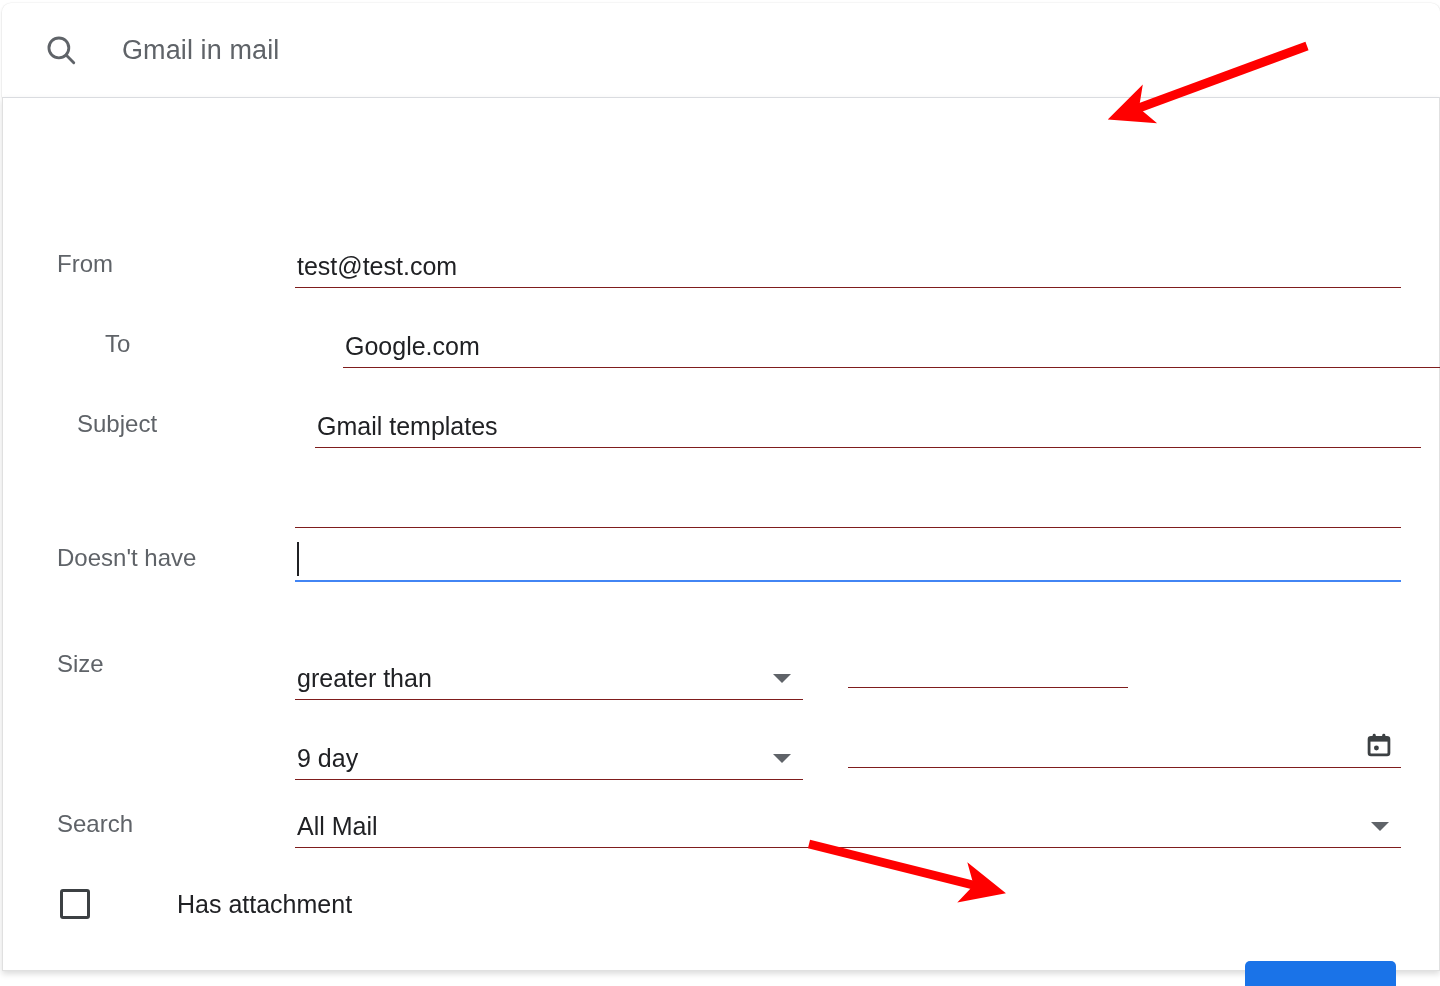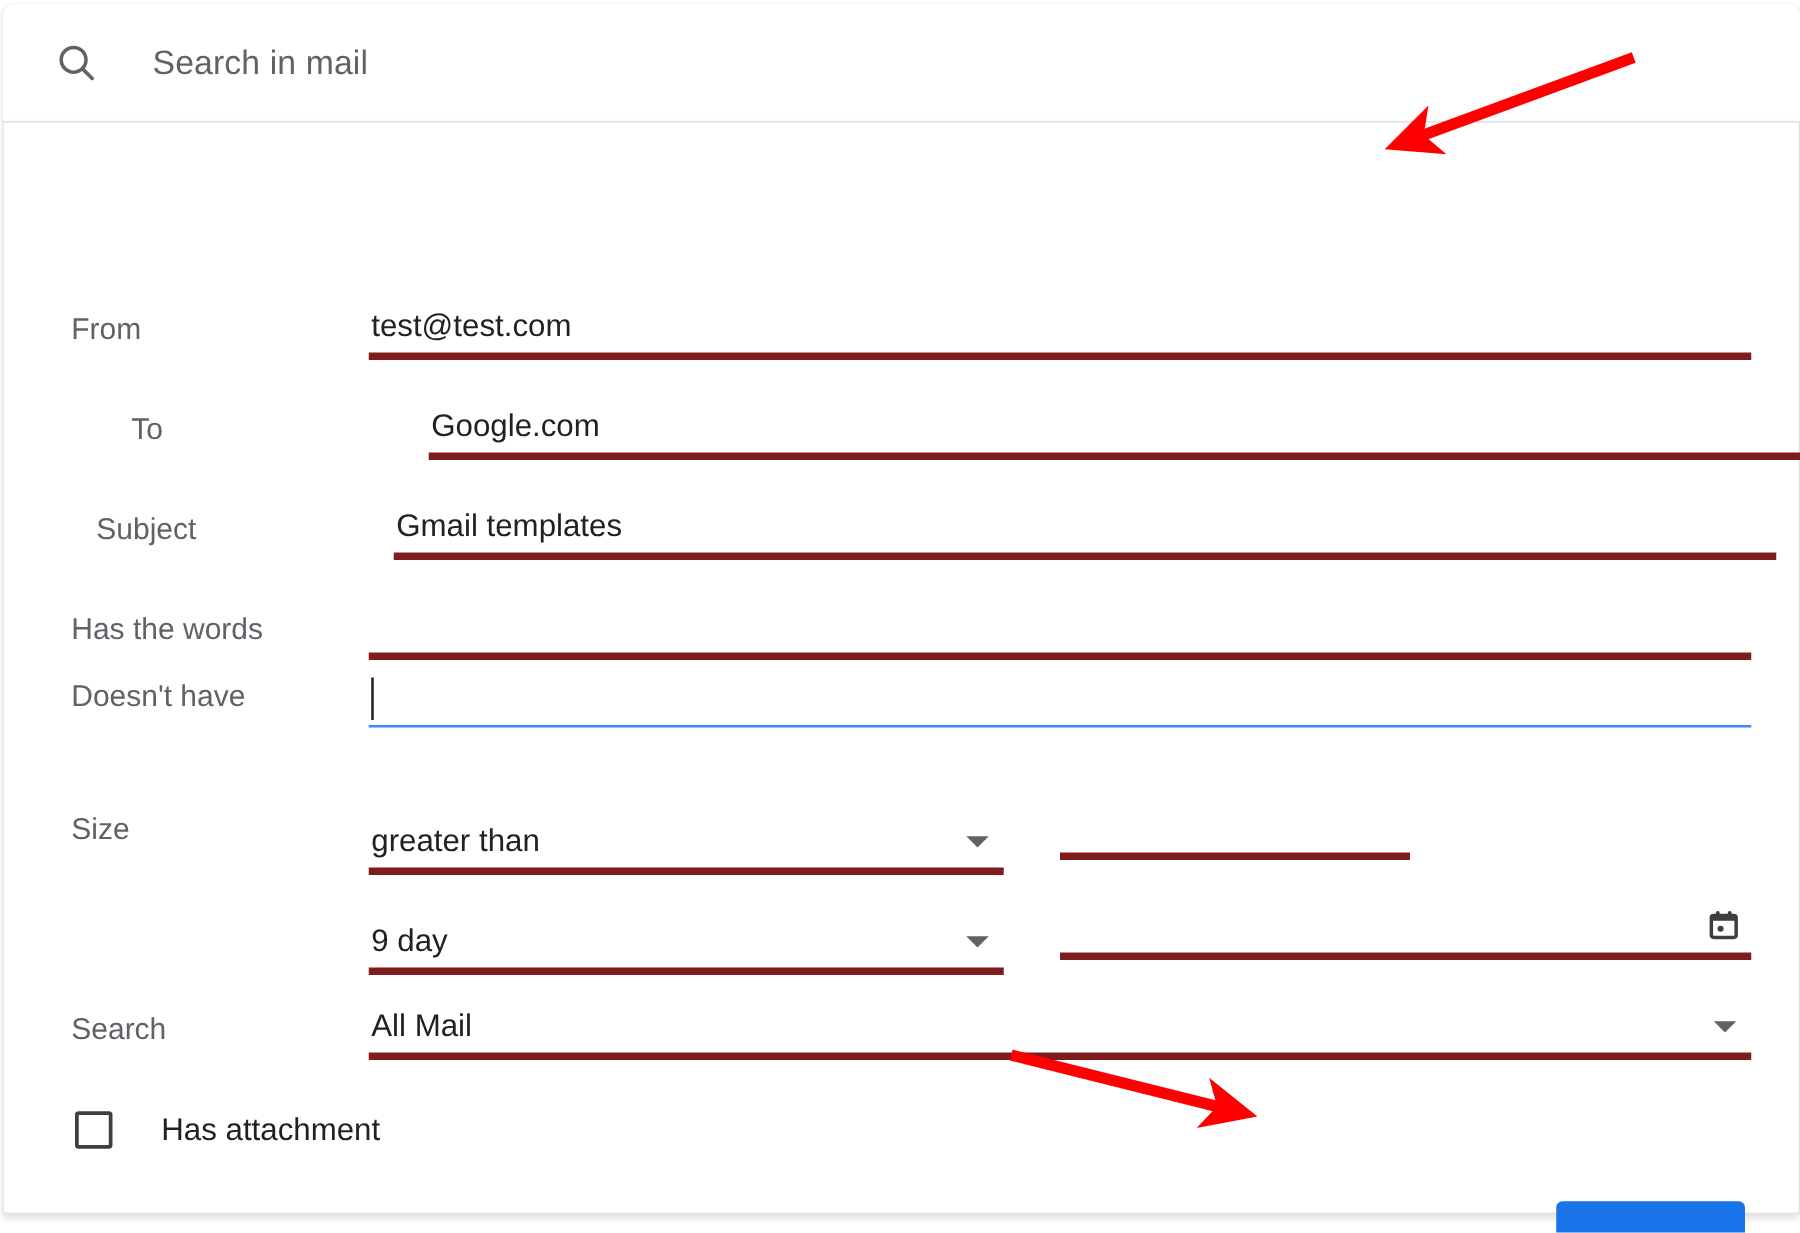--- a/index.html
+++ b/index.html
@@ -77,21 +77,21 @@
     color: #5f6368;
     line-height: 80px;
     white-space: nowrap;
     font-weight: 400;
   }
 
   
   .field {
     position: absolute;
     height: 52px;
-    border-bottom: 6px solid #7f1d1d;
+    border-bottom: 1px solid #7f1d1d;
   }
   .field.focused {
     border-bottom: 2px solid #4285f4;
   }
   .field-value {
     position: absolute;
     left: 2px;
     bottom: 6px;
     font-size: 25px;
     color: #202124;
@@ -146,20 +146,21 @@
 
   
   .attach-row {
     position: absolute;
     left: 0;
     top: 766px;
     height: 80px;
     width: 100%;
     display: flex;
     align-items: center;
+    gap: 48px;
   }
   .checkbox {
     margin-left: 57px;
     width: 30px;
     height: 30px;
     border: 3px solid #3c4043;
     border-radius: 3px;
     background: #ffffff;
     flex: none;
   }
@@ -215,21 +216,21 @@
 </head>
 <body>
 
 <div id="root">
 
   <div class="searchbar">
     <svg class="search-icon" viewBox="0 0 24 24">
       <path fill="none" stroke="#5f6368" stroke-width="2" d="M10.5 3.5a7 7 0 1 0 0 14 7 7 0 0 0 0-14z"></path>
       <line x1="15.6" y1="15.6" x2="21" y2="21" stroke="#5f6368" stroke-width="2" stroke-linecap="round"></line>
     </svg>
-    <span class="search-placeholder">Search in mail</span>
+    <span class="search-placeholder">Gmail in mail</span>
   </div>
 
   <div class="panel">
 
     <div class="row" id="row-from">
       <span class="row-label">From</span>
       <div class="field wide">
         <span class="field-value">test@test.com</span>
       </div>
     </div>
@@ -242,21 +243,20 @@
     </div>
 
     <div class="row" id="row-subject">
       <span class="row-label">Subject</span>
       <div class="field wide">
         <span class="field-value">Gmail templates</span>
       </div>
     </div>
 
     <div class="row" id="row-words">
-      <span class="row-label">Has the words</span>
       <div class="field wide">
         <span class="field-value"></span>
       </div>
     </div>
 
     <div class="row" id="row-nothave">
       <span class="row-label">Doesn't have</span>
       <div class="field wide focused">
         <span class="caret"></span>
         <span class="field-value"></span>

